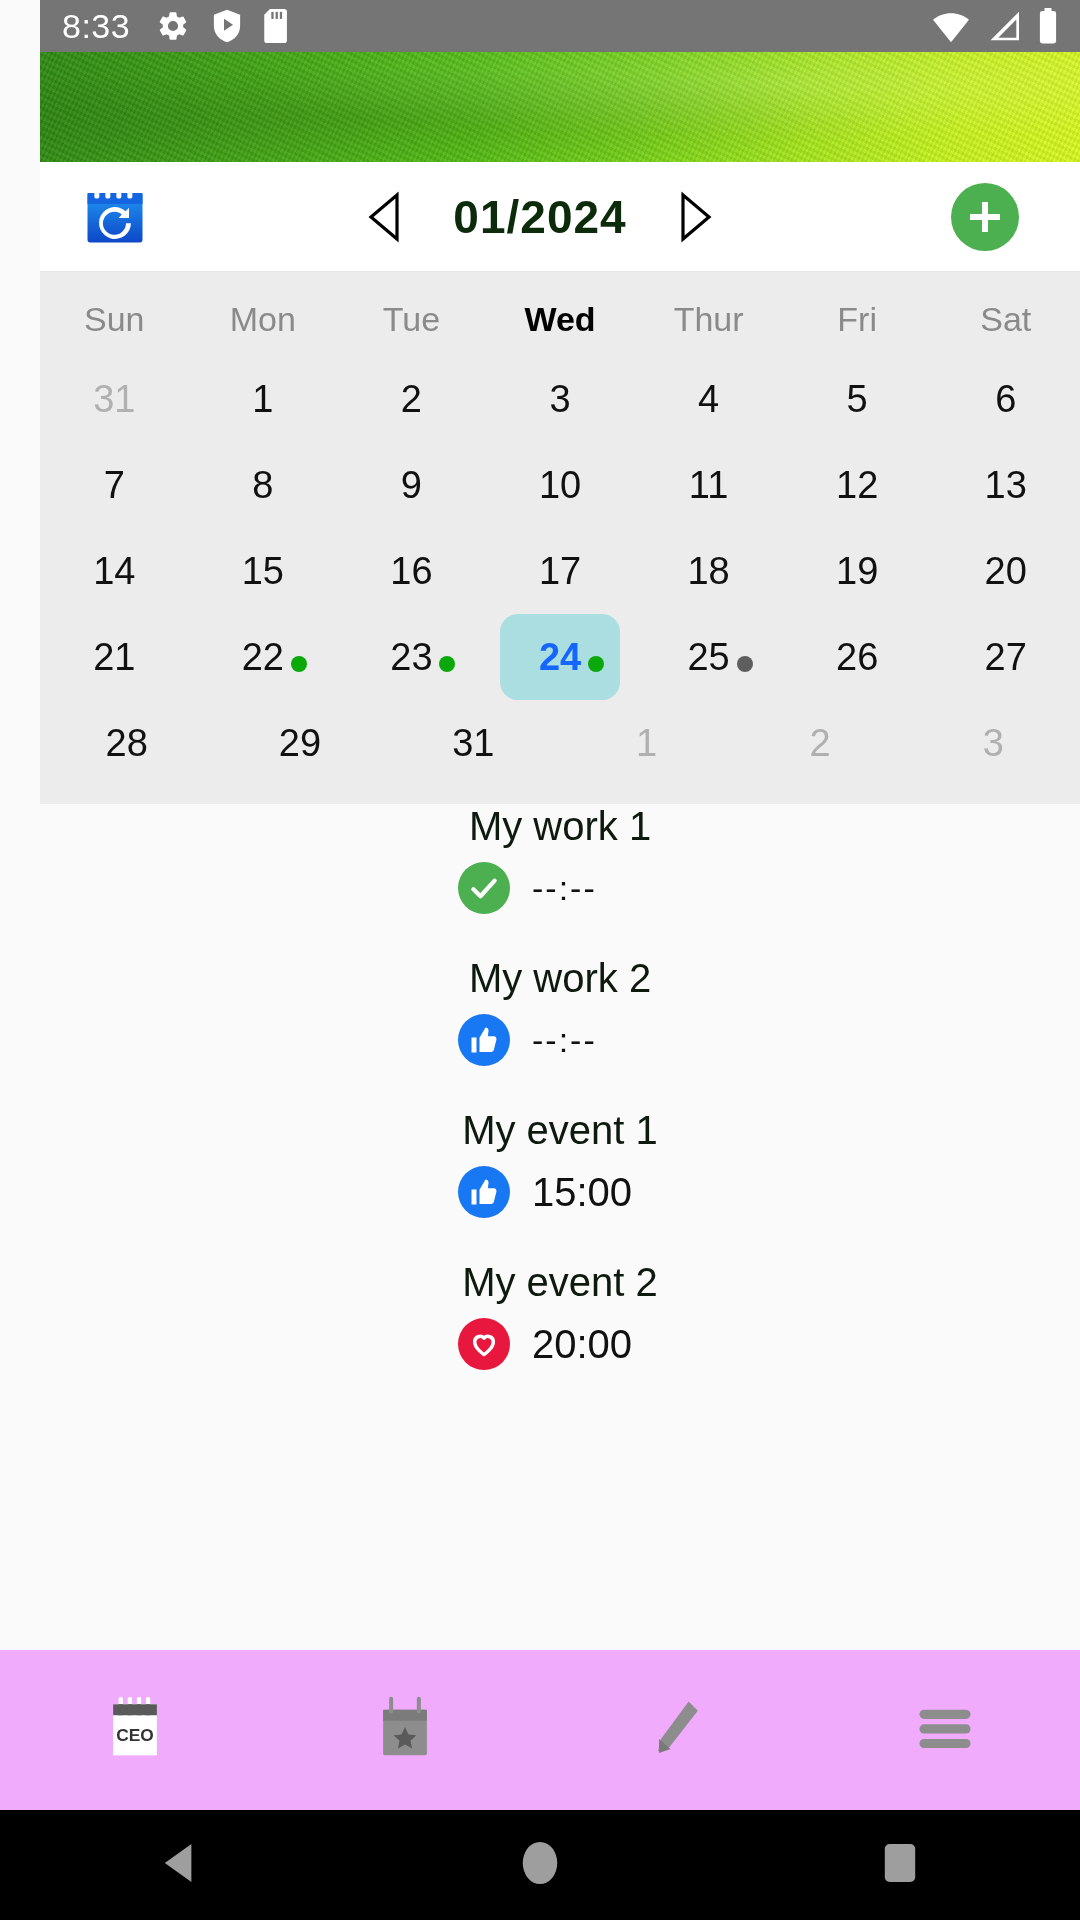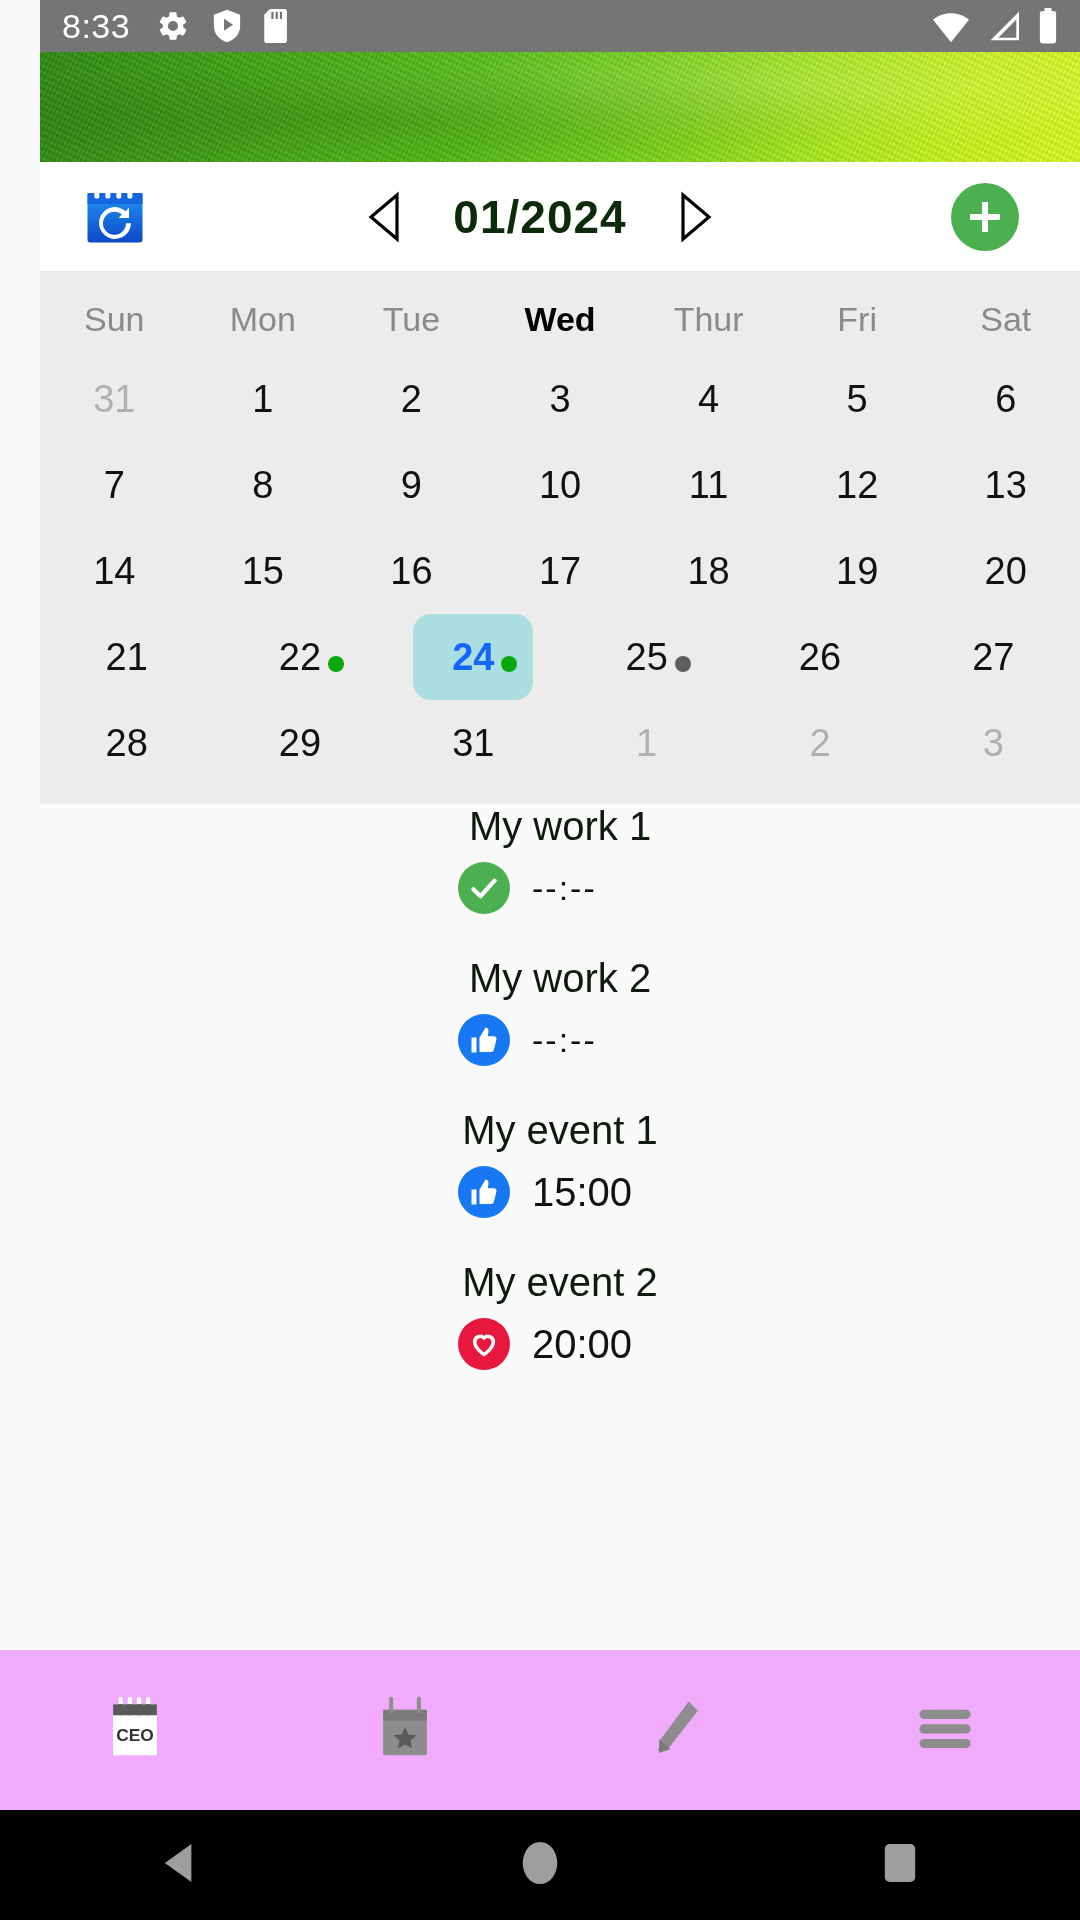--- a/index.html
+++ b/index.html
@@ -337,20 +337,26 @@
             <span class="daynum">21</span>
           </span>
         </div>
       <div class="cal-cell">
           <span class="daywrap">
             <span class="daynum">22</span>
             <span class="dot green"></span>
           </span>
         </div>
       <div class="cal-cell">
+          <span class="daywrap">
+            <span class="daynum">23</span>
+            <span class="dot green"></span>
+          </span>
+        </div>
+      <div class="cal-cell">
           <span class="daywrap selected">
             <span class="daynum">24</span>
             <span class="dot green"></span>
           </span>
         </div>
       <div class="cal-cell">
           <span class="daywrap">
             <span class="daynum">25</span>
             <span class="dot gray"></span>
           </span>

